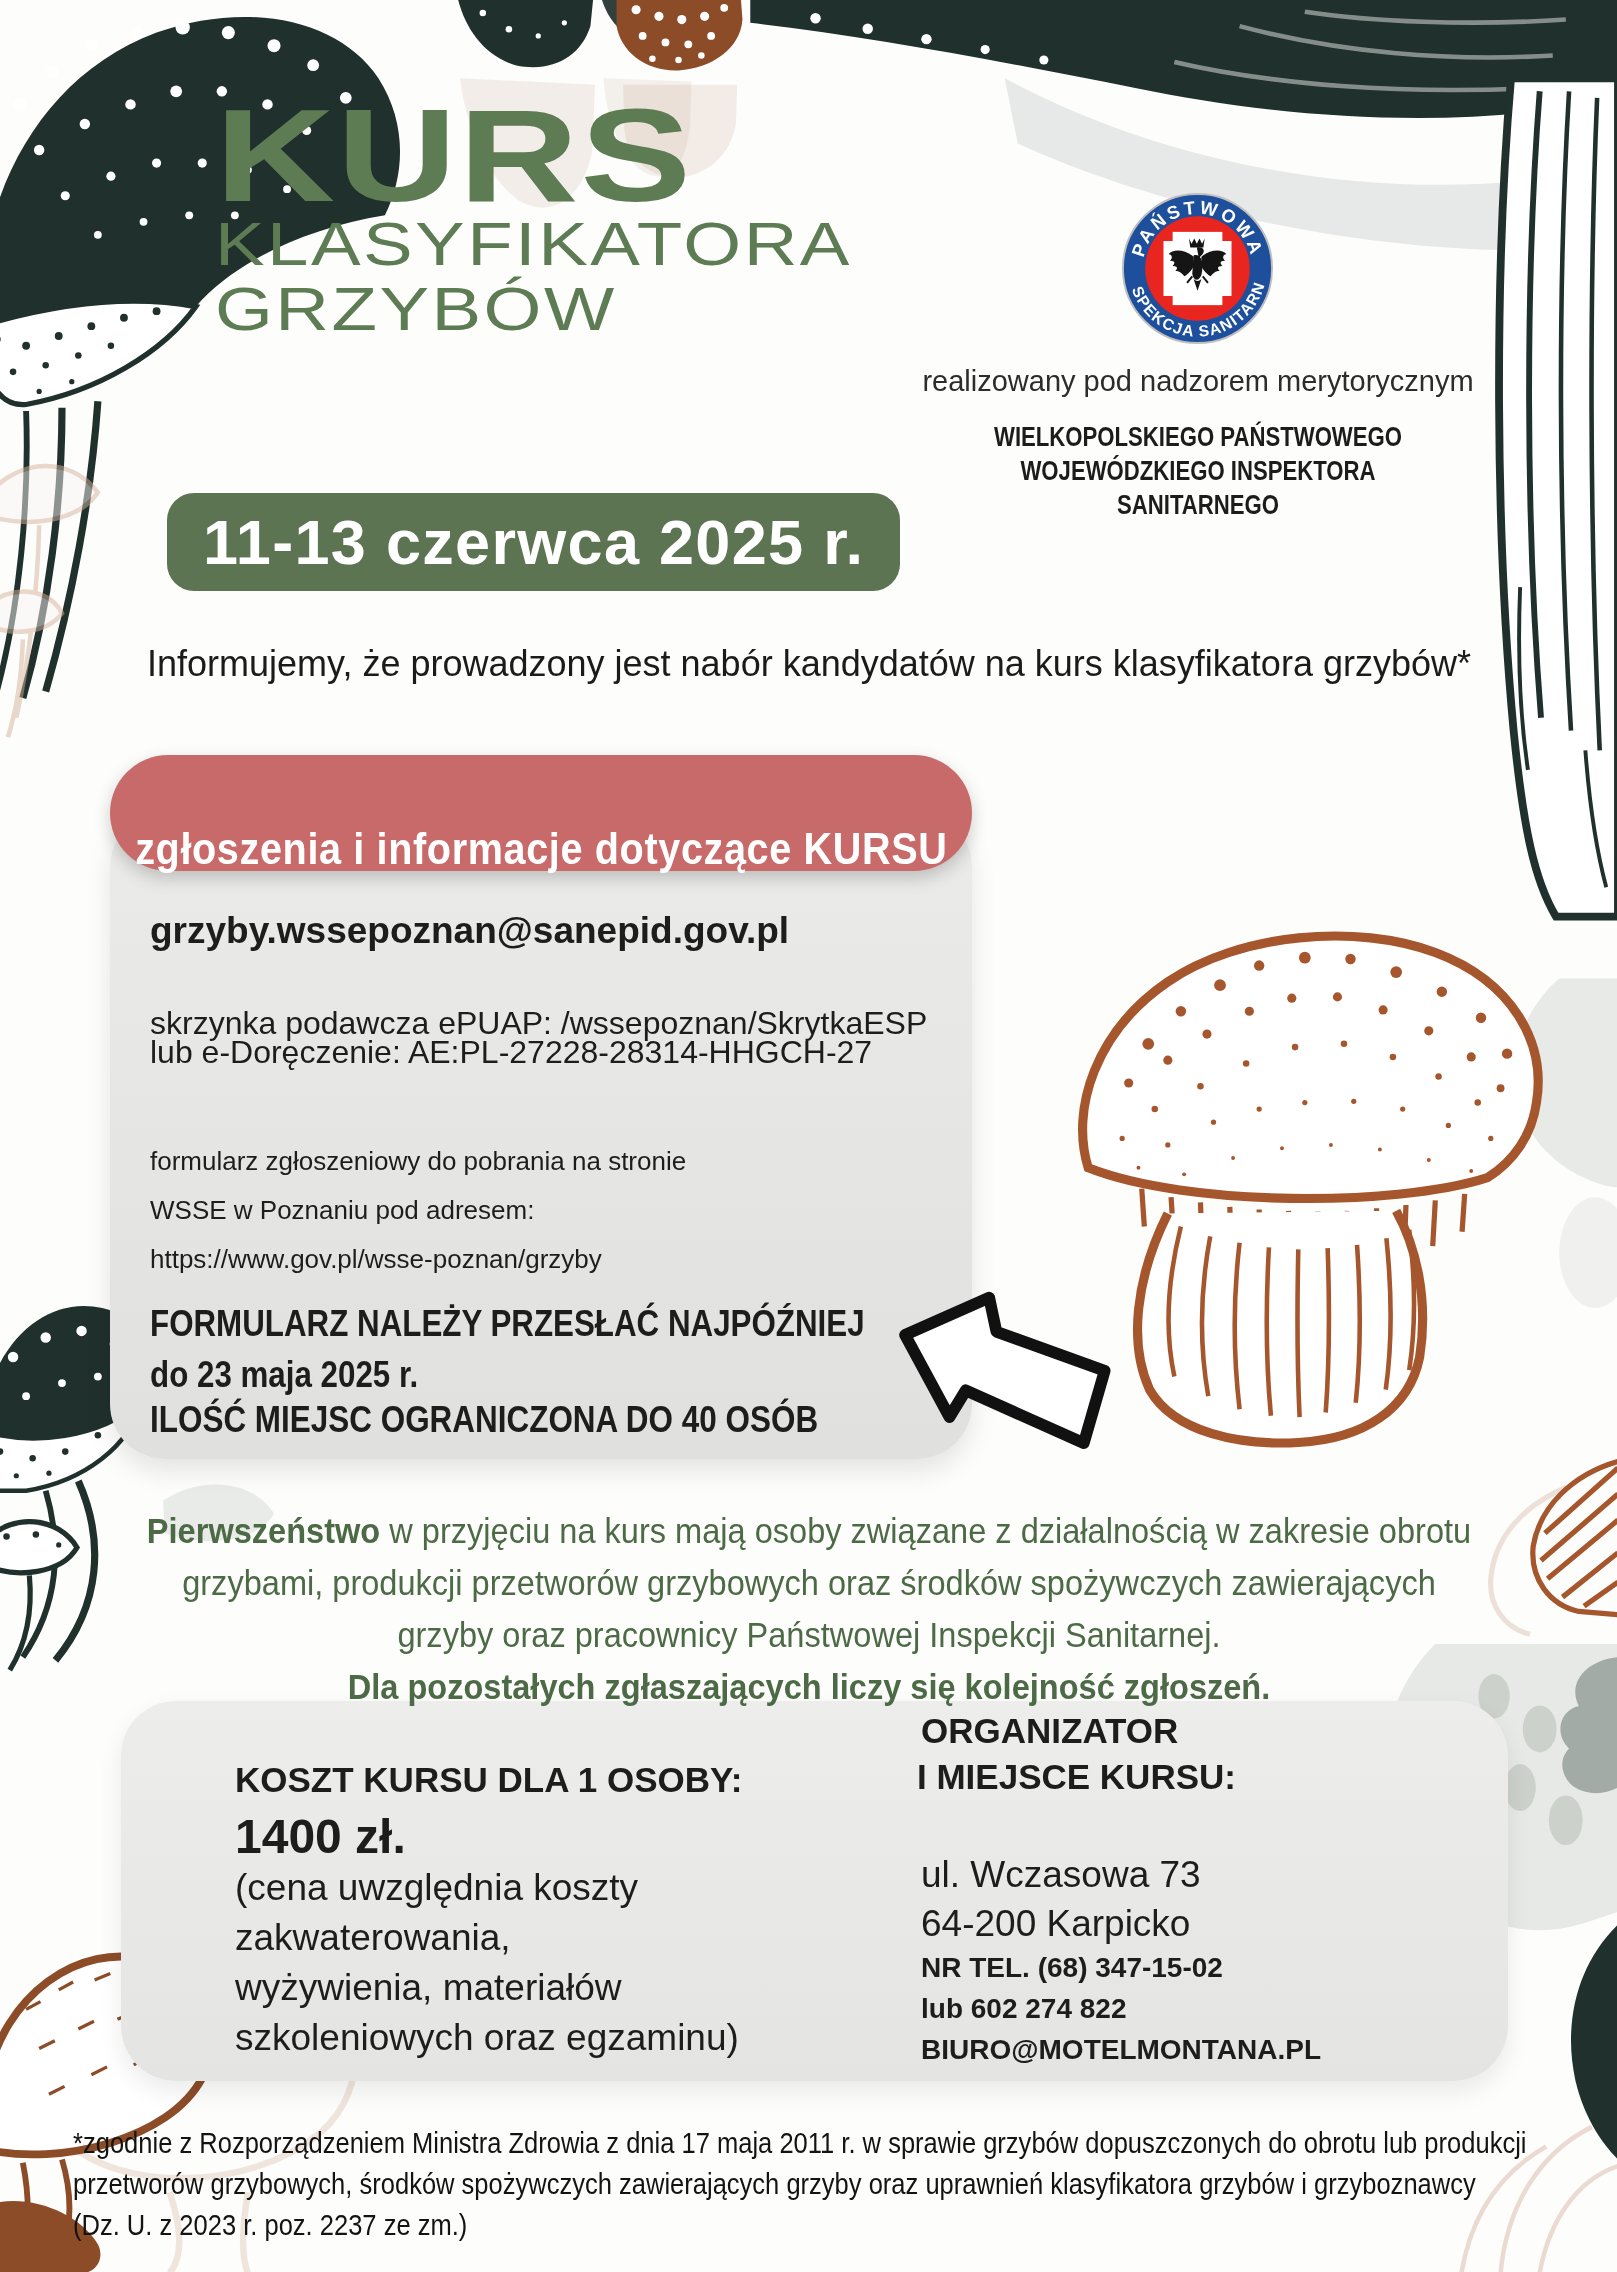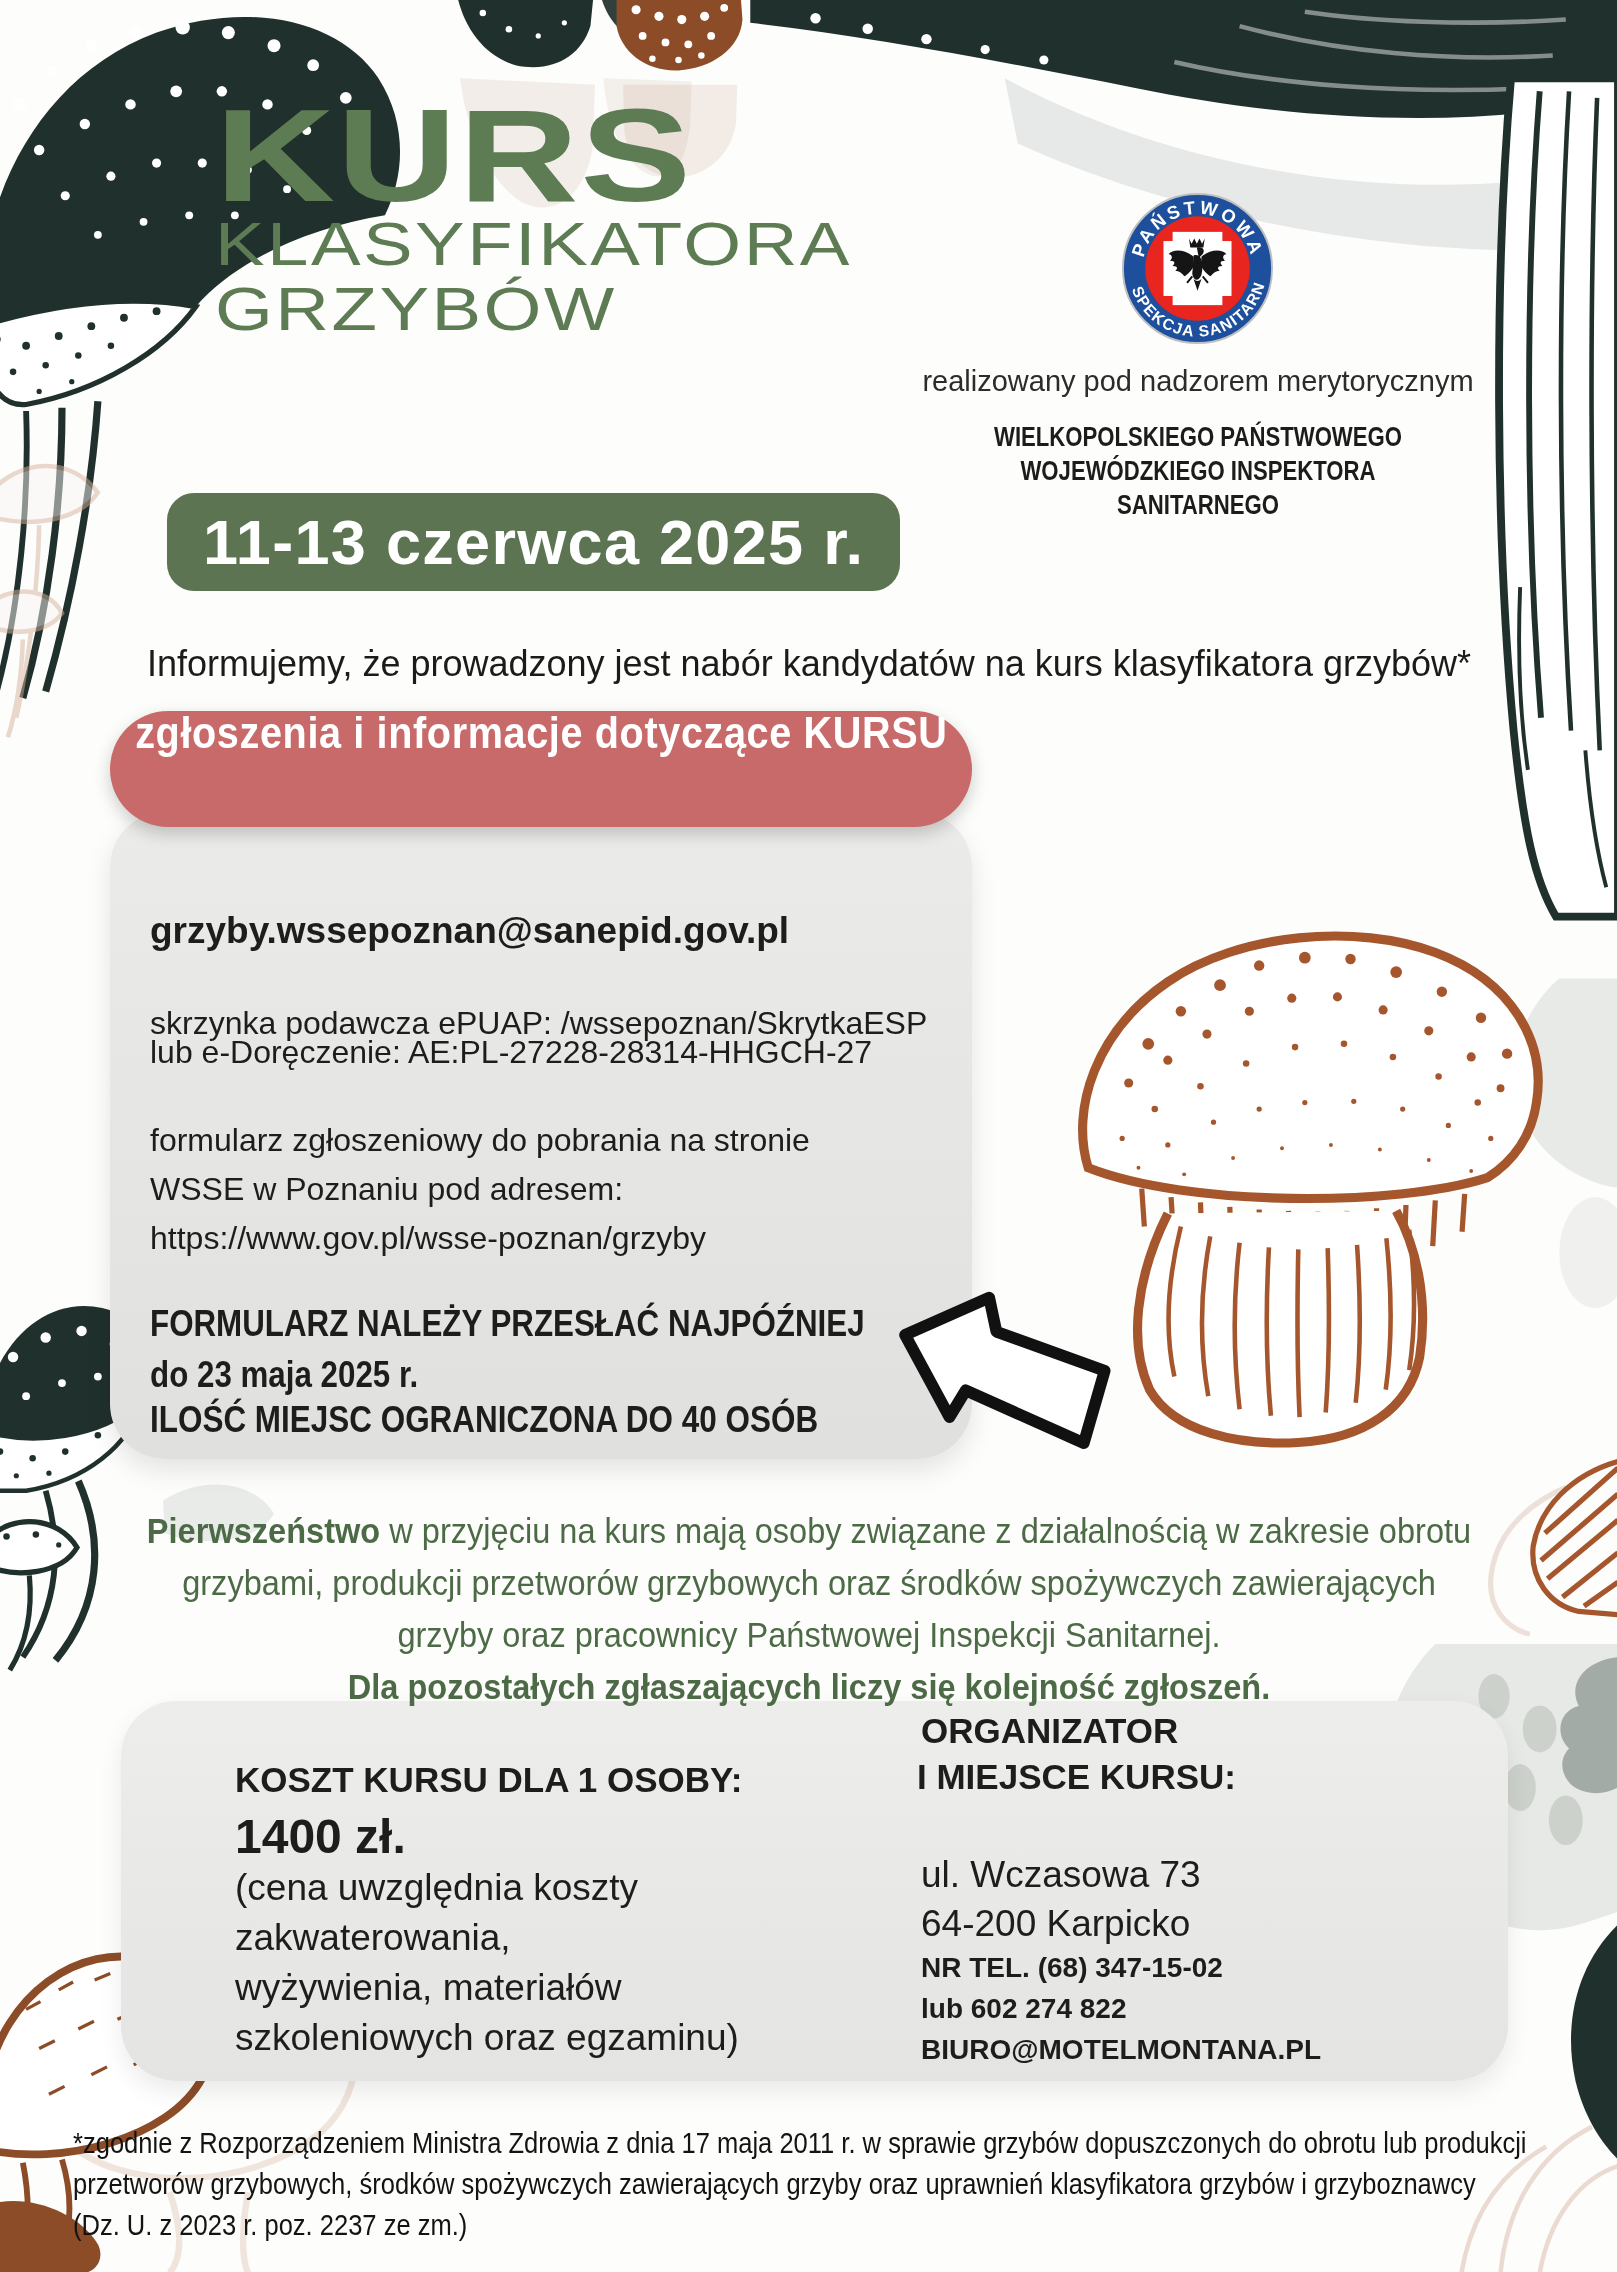--- a/index.html
+++ b/index.html
@@ -20,30 +20,30 @@
          transform:scaleX(1.22); transform-origin:left top; z-index:2;}
   .badge{left:167px; top:493px; height:98px; background:var(--badge_green); border-radius:27px;
          display:flex; align-items:center; padding:0 36px; z-index:2;}
   .badge span{font-size:63px; font-weight:bold; color:#ffffff; letter-spacing:1.3px;}
   .logo{left:1119px; top:190px; z-index:2;}
   .sup1{left:898px; top:367px; width:600px; text-align:center; font-size:29px; color:#2c2c2a; z-index:2;}
   .supb{left:898px; top:420px; width:600px; text-align:center; font-size:27px; font-weight:bold;
         color:#1c1c1a; line-height:34px; transform:scaleX(.82); transform-origin:center top; z-index:2; white-space:normal;}
   .supb div{white-space:nowrap;}
   .intro{left:0; top:646px; width:1618px; text-align:center; font-size:36px; color:#1b1b19; z-index:2;}
-  .pill{left:110px; top:711px; width:862px; height:116px; background:var(--pill_red); border-radius:58px;
-        display:flex; align-items:flex-start; justify-content:center; z-index:3;
+  .pill{left:110px; top:755px; width:862px; height:116px; background:var(--pill_red); border-radius:58px;
+        display:flex; align-items:flex-end; justify-content:center; z-index:3;
         box-shadow:0 6.5px 17px rgba(0,0,0,.20);}
   .pill span{font-size:44px; font-weight:bold; color:#fff; transform:scaleX(.9); letter-spacing:0.7px;}
   .graybox{left:110px; top:812px; width:862px; height:647px; border-radius:55px;
         background:linear-gradient(180deg,#ebebea,#e0e0df); box-shadow:0 11.7px 26px rgba(0,0,0,.10); z-index:1;}
   .graybox .ln{position:absolute; left:40px; white-space:nowrap; line-height:1; color:#1d1d1b;}
   .f-email{font-size:37px; font-weight:bold;}
   .f-body{font-size:32px;}
-  .f-form{font-size:32px;}
+  .f-form{font-size:26px;margin-top:24px;}
   .redtxt{font-size:36px; font-weight:bold; color:var(--alert_red); transform:scaleX(.87); transform-origin:left top;}
   .capline{font-size:37px; font-weight:bold; color:#141412; transform:scaleX(.85); transform-origin:left top;}
   .para{left:0; top:1505px; width:1618px; text-align:center; color:var(--para_green); font-size:35px;
         line-height:52px; transform:scaleX(.93); transform-origin:center top; z-index:2;}
   .para div{white-space:nowrap;}
   .para .b{font-weight:bold;}
   .bottombox{left:121px; top:1701px; width:1387px; height:380px; border-radius:55px;
         background:linear-gradient(180deg,#ededec,#e4e4e2); box-shadow:0 10.4px 23.5px rgba(0,0,0,.08); z-index:1;}
   .bottombox .ln{position:absolute; white-space:nowrap; line-height:1; color:#1d1d1b;}
   .costh{font-size:35px; font-weight:bold; color:#141412;}

